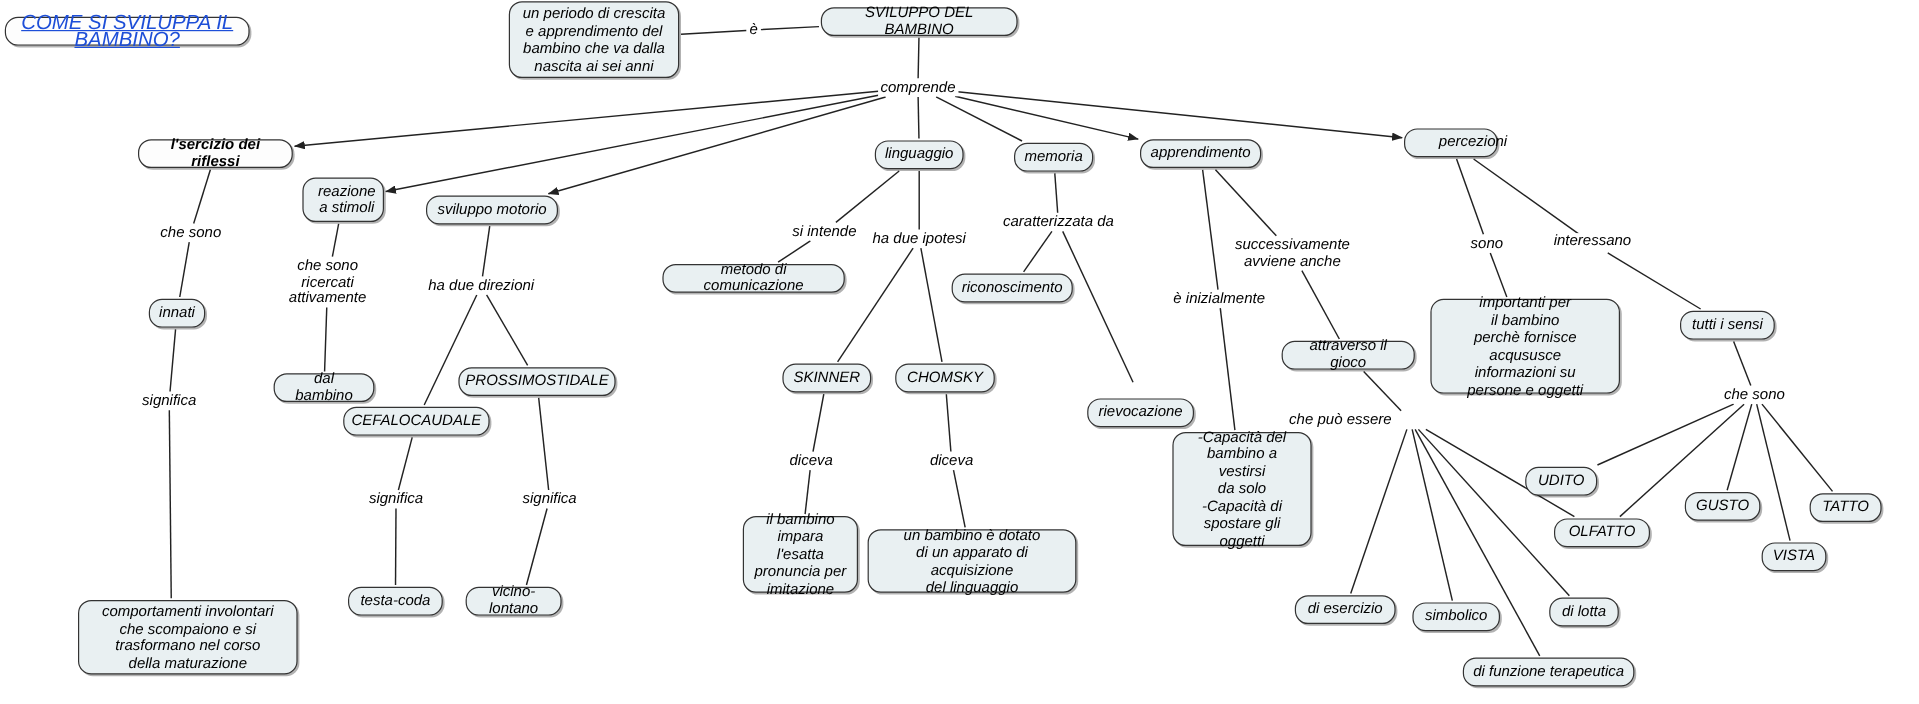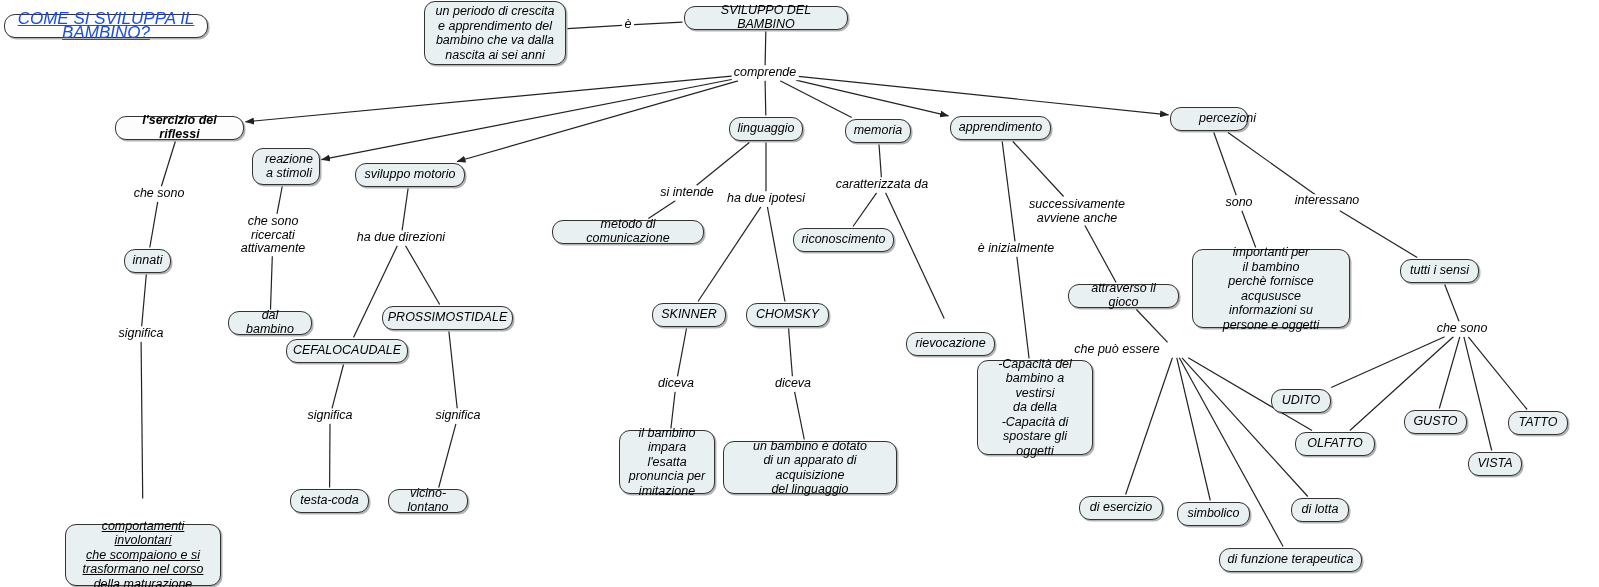--- a/index.html
+++ b/index.html
@@ -154,39 +154,39 @@
       <div class="node" style="left: 729px; top: 117px; width: 74px; height: 24px;">linguaggio</div>
       <div class="node" style="left: 845px; top: 119px; width: 66px; height: 24px;">memoria</div>
       <div class="node" style="left: 950px; top: 116px; width: 101px; height: 24px;">apprendimento</div>
       <div class="node" style="left: 1170px; top: 107px; width: 78px; height: 24px; padding-left: 44px;">percezioni</div>
       <div class="node" style="left: 124px; top: 249px; width: 47px; height: 24px;">innati</div>
       <div class="node" style="left: 228px; top: 311px; width: 84px; height: 24px;">dal bambino</div>
       <div class="node" style="left: 382px; top: 306px; width: 131px; height: 24px;">PROSSIMOSTIDALE</div>
       <div class="node" style="left: 286px; top: 339px; width: 122px; height: 24px;">CEFALOCAUDALE</div>
       <div class="node" style="left: 290px; top: 489px; width: 79px; height: 24px;">testa-coda</div>
       <div class="node" style="left: 388px; top: 489px; width: 80px; height: 24px;">vicino-lontano</div>
-      <div class="node big" style="left: 65px; top: 524px; width: 156px; height: 62px; text-decoration: underline;">comportamenti involontari
+      <div class="node big" style="left: 65px; top: 500px; width: 183px; height: 62px;">comportamenti involontari
 che scompaiono e si
 trasformano nel corso
 della maturazione</div>
       <div class="node" style="left: 552px; top: 220px; width: 152px; height: 24px;">metodo di comunicazione</div>
       <div class="node" style="left: 652px; top: 303px; width: 74px; height: 24px;">SKINNER</div>
       <div class="node" style="left: 746px; top: 303px; width: 83px; height: 24px;">CHOMSKY</div>
       <div class="node big" style="left: 619px; top: 430px; width: 96px; height: 64px;">il bambino
 impara l'esatta
 pronuncia per
 imitazione</div>
       <div class="node big" style="left: 723px; top: 441px; width: 174px; height: 53px;">un bambino è dotato
 di un apparato di acquisizione
 del linguaggio</div>
       <div class="node" style="left: 793px; top: 228px; width: 101px; height: 24px;">riconoscimento</div>
       <div class="node" style="left: 906px; top: 320px; width: 89px; height: 24px; margin-top: 12px;">rievocazione</div>
       <div class="node big" style="left: 977px; top: 360px; width: 116px; height: 95px;">-Capacità del
 bambino a vestirsi
-da della
+da solo
 -Capacità di
 spostare gli
 oggetti</div>
       <div class="node" style="left: 1068px; top: 284px; width: 111px; height: 24px;">attraverso il gioco</div>
       <div class="node" style="left: 1079px; top: 496px; width: 84px; height: 24px;">di esercizio</div>
       <div class="node" style="left: 1177px; top: 502px; width: 73px; height: 24px;">simbolico</div>
       <div class="node" style="left: 1291px; top: 498px; width: 58px; height: 24px;">di lotta</div>
       <div class="node" style="left: 1219px; top: 548px; width: 143px; height: 24px;">di funzione terapeutica</div>
       <div class="node big" style="left: 1192px; top: 249px; width: 158px; height: 79px;">importanti per
 il bambino

